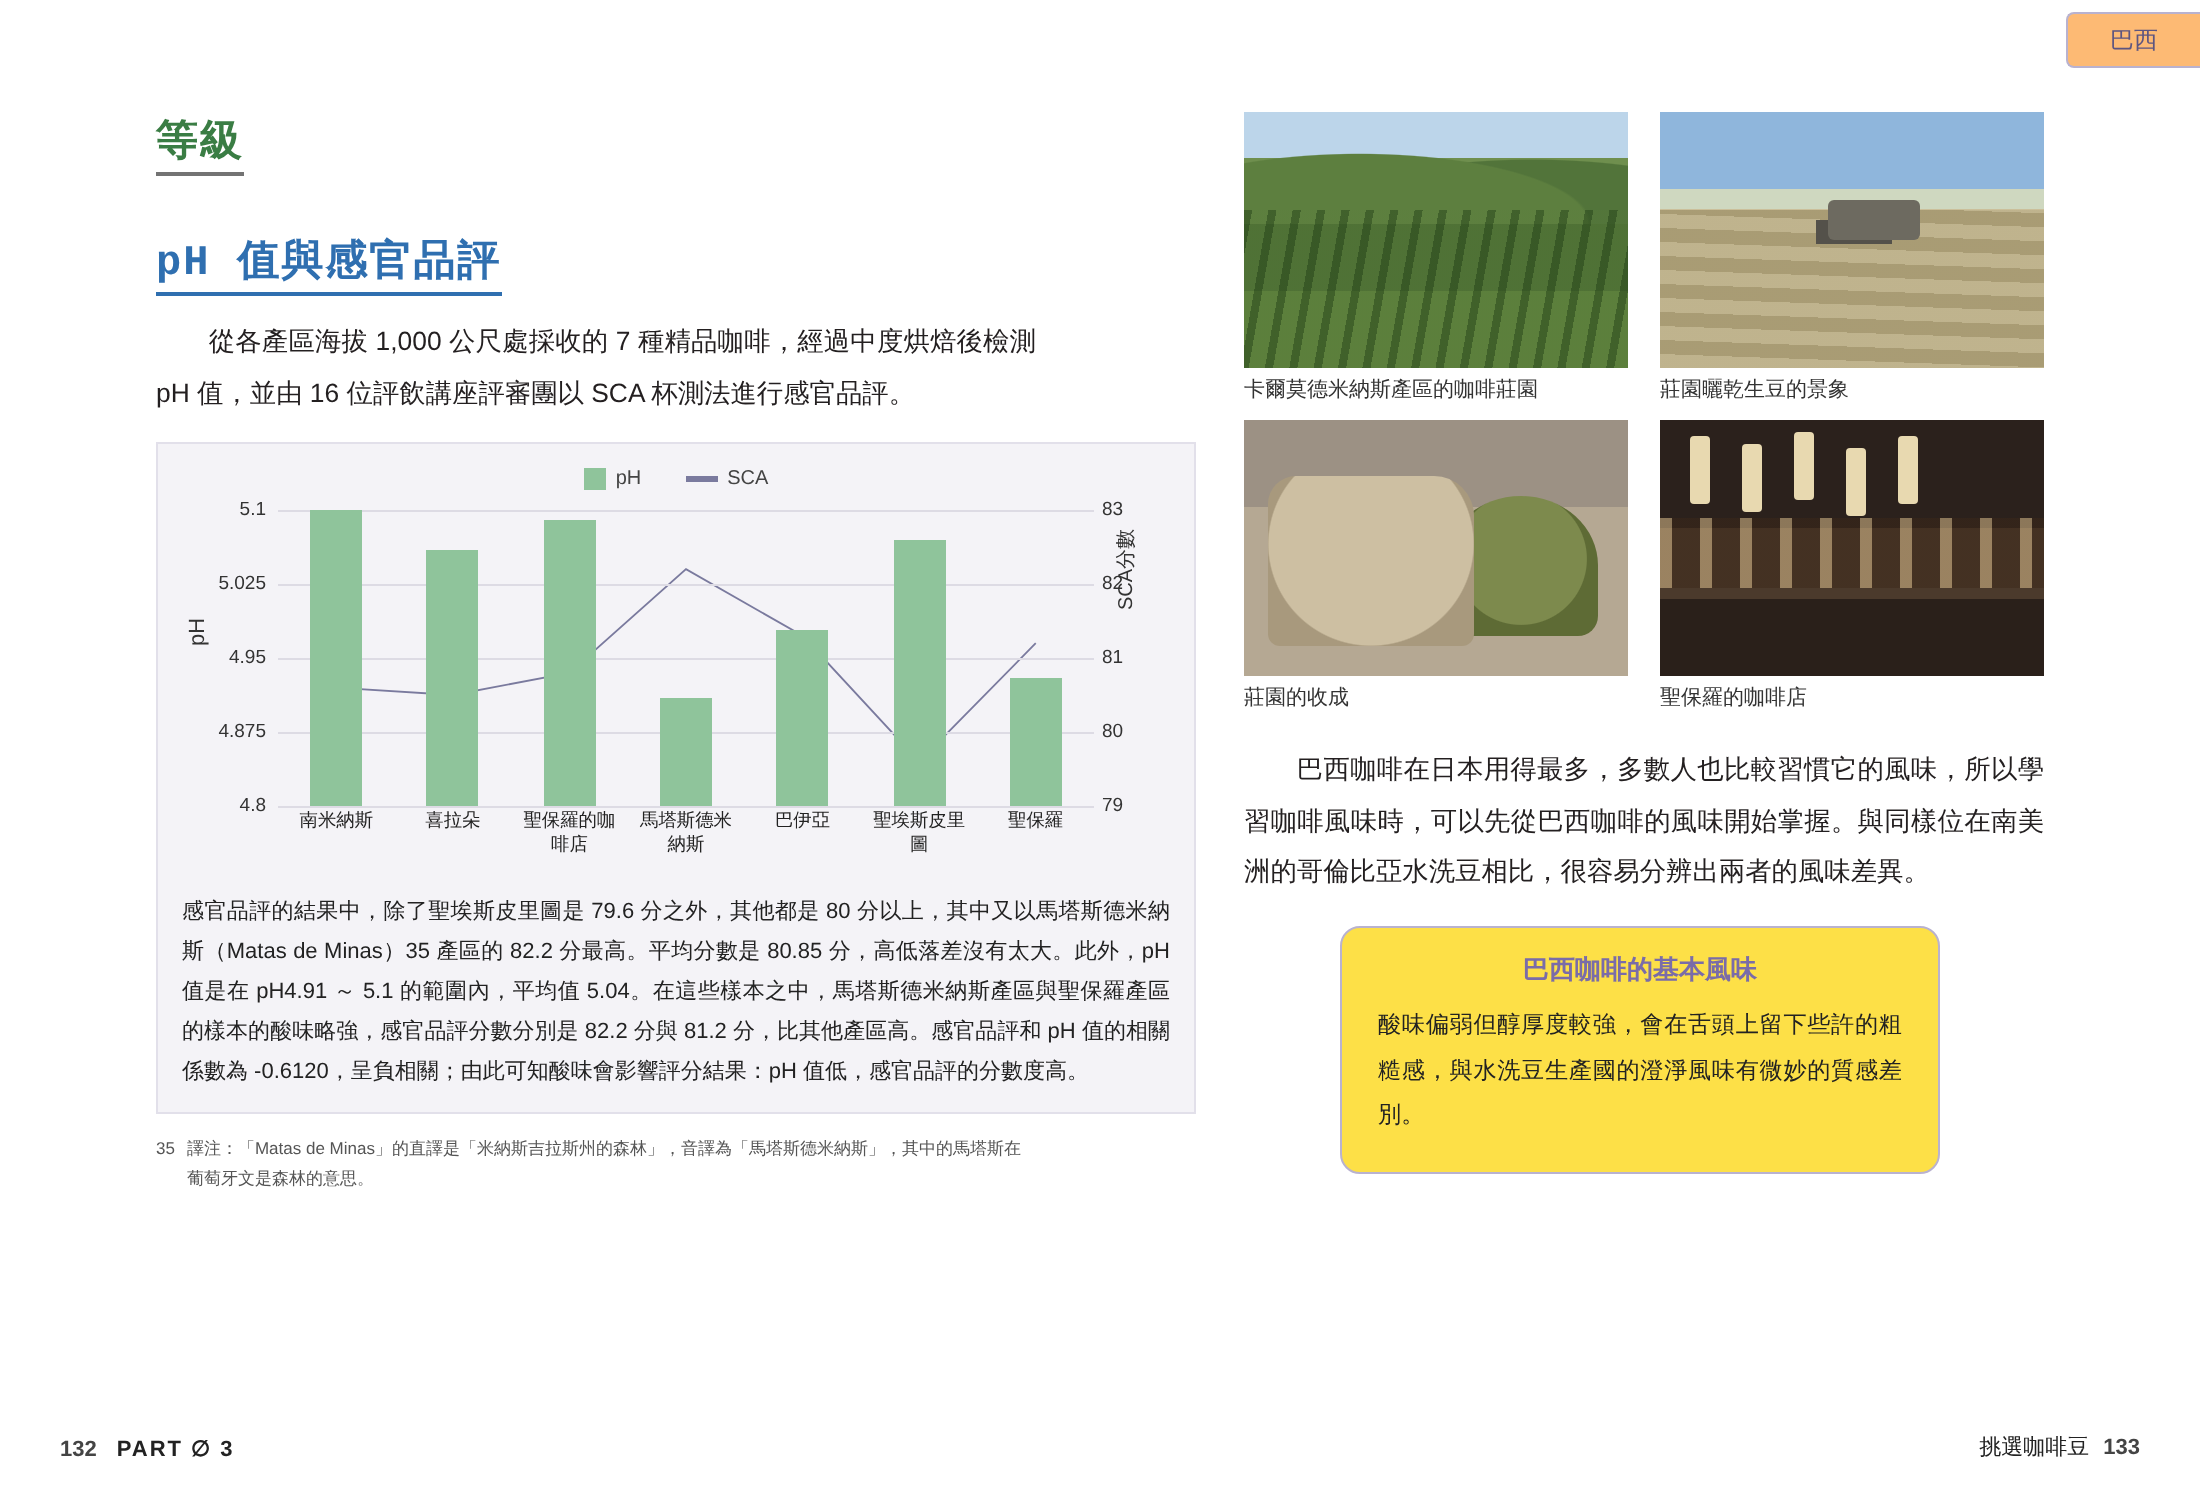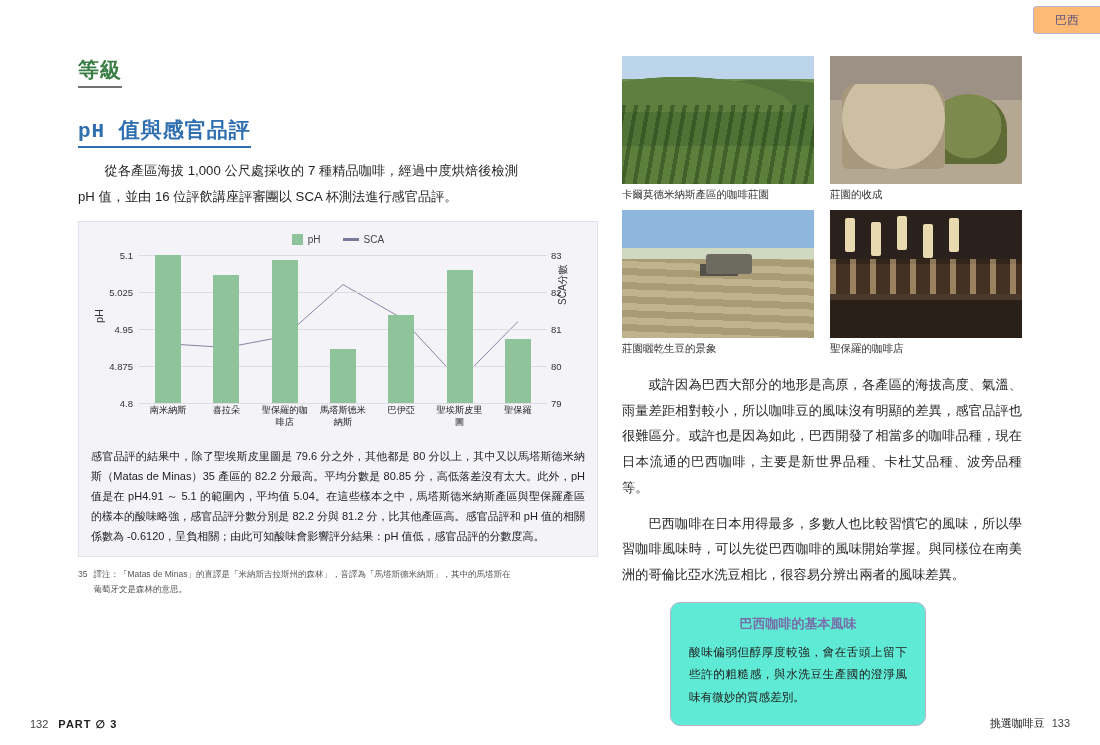--- a/index.html
+++ b/index.html
@@ -266,24 +266,24 @@
     line-height: 1.95;
     text-align: justify;
     margin: 0 0 10px 0;
     text-indent: 2em;
   }
 
   
   .flavour-box {
     margin-top: 14px;
     margin-left: 48px;
-    width: 256px;
+    width: 300px;
     border: 1px solid #b9b2cf;
     border-radius: 10px;
-    background: #5eead4;
+    background: #fde047;
     padding: 12px 18px 16px 18px;
     box-sizing: border-box;
   }
   .flavour-title {
     text-align: center;
     color: #7a6ca8;
     font-size: 13px;
     font-weight: bold;
     margin-bottom: 8px;
   }
@@ -316,21 +316,21 @@
   .foot-left {
     position: absolute;
     left: 30px;
     bottom: 14px;
     display: flex;
     align-items: baseline;
     gap: 10px;
   }
   .foot-pageno {
     font-size: 11px;
-    font-weight: normal;
+    font-weight: bold;
     color: #444;
   }
   .foot-part {
     font-size: 11px;
     font-weight: bold;
     color: #222;
     letter-spacing: 1px;
   }
   .foot-right {
     position: absolute;
@@ -432,36 +432,35 @@
   </div>
 
   <div class="right-col">
 
     <div class="photo-grid" id="photo-grid">
         <div class="photo-cell">
           <div class="photo ph1"></div>
           <div class="caption">卡爾莫德米納斯產區的咖啡莊園</div>
         </div>
         <div class="photo-cell">
+          <div class="photo ph2"></div>
+          <div class="caption">莊園曬乾生豆的景象</div>
+        </div>
+        <div class="photo-cell">
           <div class="photo ph3"></div>
           <div class="caption">莊園的收成</div>
-        </div>
-        <div class="photo-cell">
-          <div class="photo ph2"></div>
-          <div class="caption">莊園曬乾生豆的景象</div>
         </div>
         <div class="photo-cell">
           <div class="photo ph4"></div>
           <div class="caption">聖保羅的咖啡店</div>
         </div>
       </div>
 
     <div style="height:8px"></div>
 
-    <p class="right-p">或許因為巴西大部分的地形是高原，各產區的海拔高度、氣溫、雨量差距相對較小，所以咖啡豆的風味沒有明顯的差異，感官品評也很難區分。或許也是因為如此，巴西開發了相當多的咖啡品種，現在日本流通的巴西咖啡，主要是新世界品種、卡杜艾品種、波旁品種等。</p>
     <p class="right-p">巴西咖啡在日本用得最多，多數人也比較習慣它的風味，所以學習咖啡風味時，可以先從巴西咖啡的風味開始掌握。與同樣位在南美洲的哥倫比亞水洗豆相比，很容易分辨出兩者的風味差異。</p>
 
     <div class="flavour-box">
       <div class="flavour-title">巴西咖啡的基本風味</div>
       <div class="flavour-body">酸味偏弱但醇厚度較強，會在舌頭上留下些許的粗糙感，與水洗豆生產國的澄淨風味有微妙的質感差別。</div>
     </div>
   </div>
 
   <div class="foot-left">
     <span class="foot-pageno">132</span>

